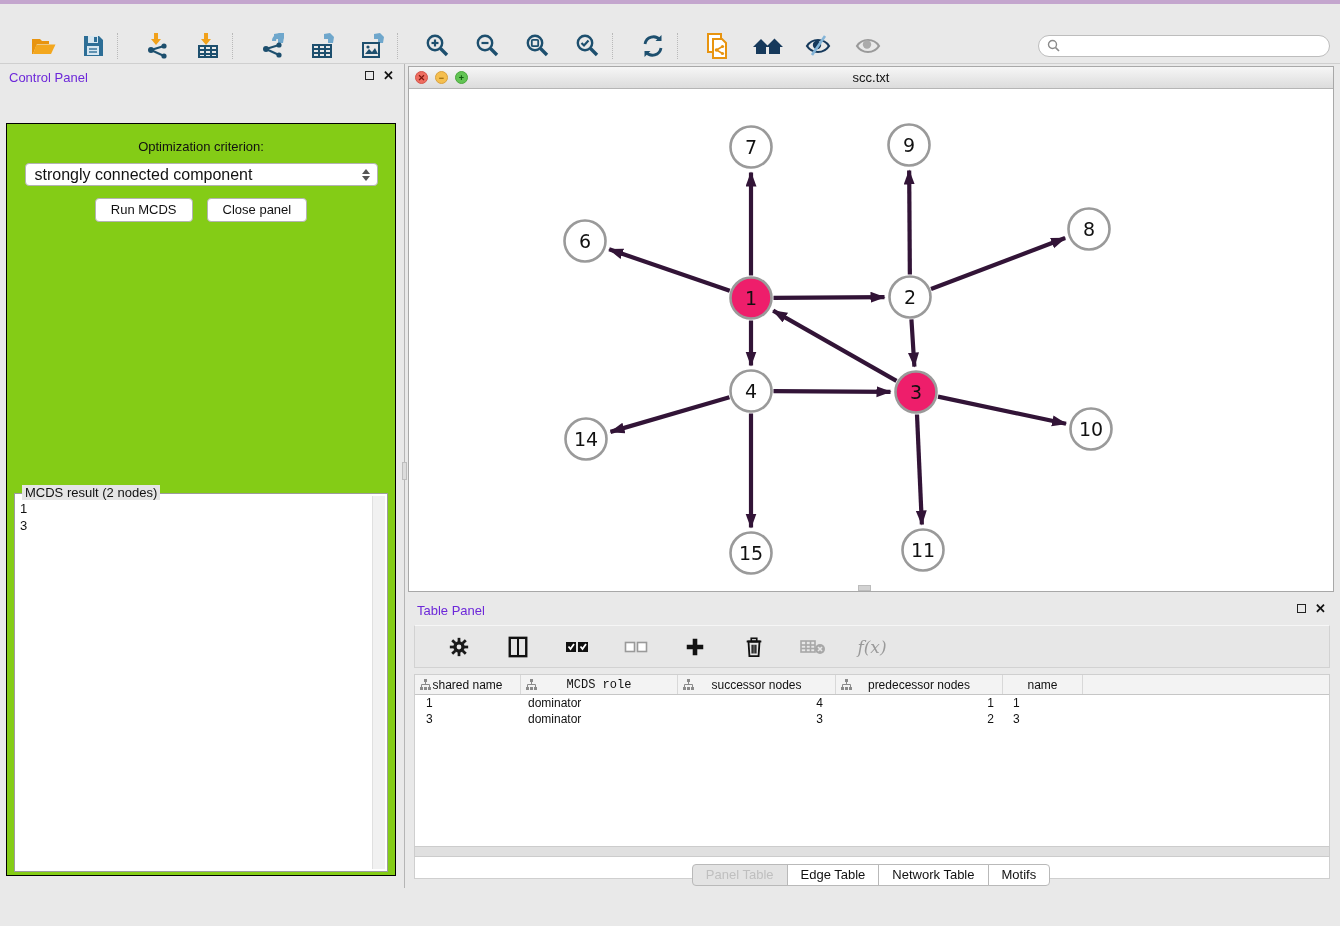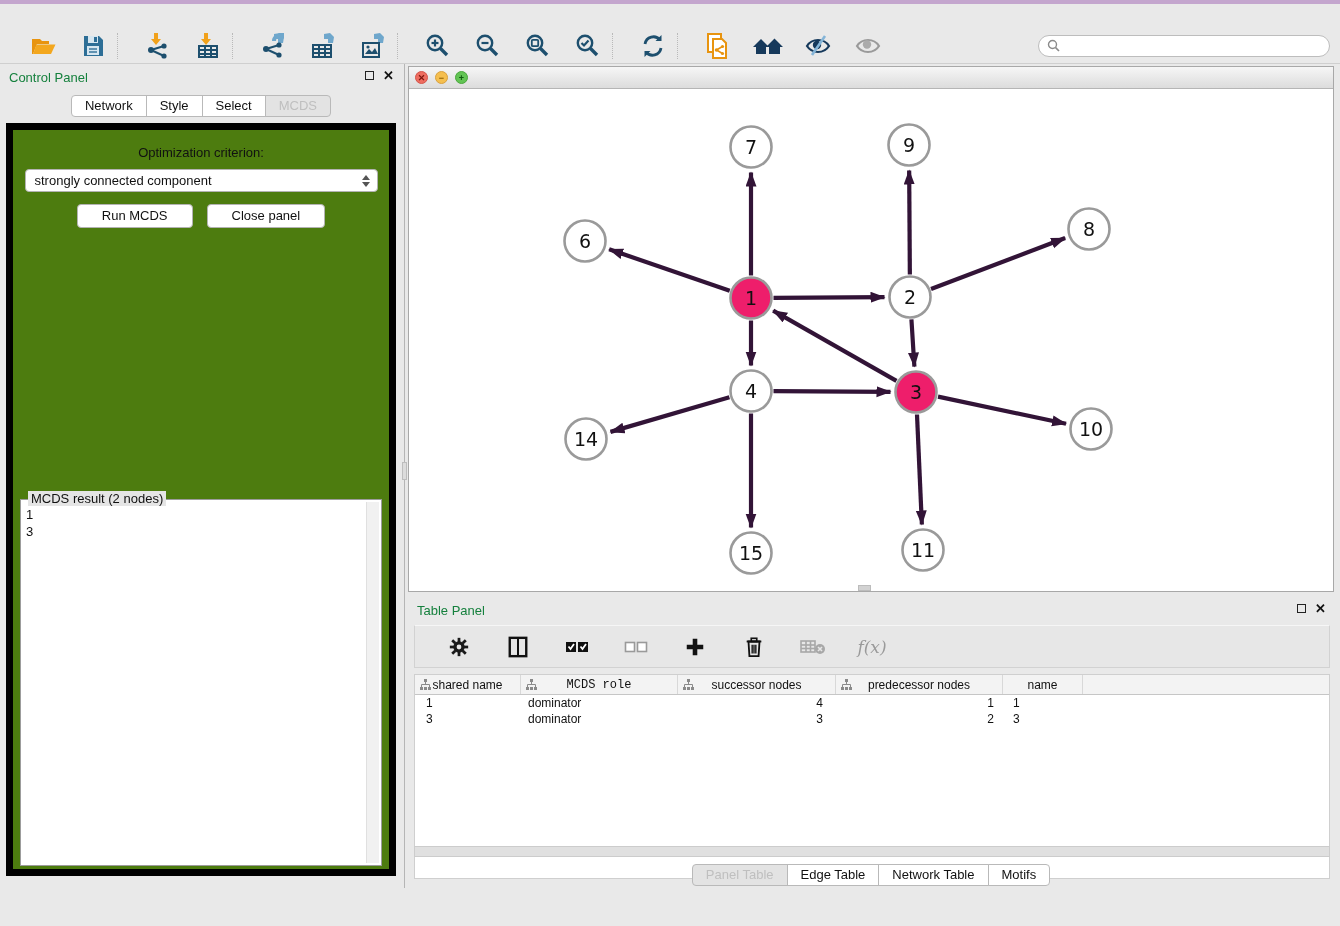--- a/index.html
+++ b/index.html
@@ -18,40 +18,40 @@
   .toolbar { position:absolute; left:0; top:28px; width:1340px; height:36px; background:#e9e9e9; border-bottom:1px solid #cfcfcf; display:flex; align-items:center; padding:0 10px; }
   .tbtn { width:34px; height:30px; display:flex; align-items:center; justify-content:center; flex:0 0 auto;margin-left:16px; }
   .tbtn svg { display:block; }
   .tsep { width:1px; height:26px; border-left:1px dotted #b9b9b9; margin:0 7px; flex:0 0 auto; }
   .search-wrap { margin-left:auto; width:292px; height:22px; background:#fff; border:1px solid #bdbdbd; border-radius:11px; display:flex; align-items:center; padding:0 8px; }
   .search-wrap input { border:none; outline:none; flex:1; font-size:12px; background:transparent; margin-left:5px; }
 
   
   .control-panel { position:absolute; left:0; top:64px; width:402px; height:815px; background:#e9e9e9; }
   .panel-header { position:relative; height:26px; }
-  .panel-title { position:absolute; left:9px; top:6px; font-size:13px; color:#15803d; }
+  .panel-title { position:absolute; left:9px; top:6px; font-size:13px; color:#6d28d9; }
   .panel-btns { position:absolute; right:8px; top:6px; display:flex; gap:9px; align-items:center; }
   .float-btn { width:9px; height:9px; border:1.6px solid #222; display:inline-block; }
   .close-btn { font-size:13px; font-weight:bold; color:#111; line-height:11px; }
 
   .cp-tabs { position:absolute; left:0; right:0; top:31px; display:flex; justify-content:center; }
   .tab { background:#fff; border:1px solid #b9b9b9; padding:2px 13px 3px; font-size:13px; color:#111; margin-left:-1px; position:relative; }
   .tab:first-child { border-radius:4px 0 0 4px; margin-left:0; }
   .tab:last-child { border-radius:0 4px 4px 0; }
   .tab.disabled-selected { background:#e3e3e3; color:#bfbfbf; }
 
-  .cp-content { position:absolute; left:6px; right:6px; top:59px; bottom:3px; background:#4d7c0f; border:7px solid #000000; }
+  .cp-content { position:absolute; left:6px; right:6px; top:59px; bottom:3px; background:#84cc16; border:1px solid #000000; }
   .opt-label { text-align:center; margin-top:15px; font-size:13px; color:#111; }
-  .select-box { position:relative; width:353px; height:23px; margin:9px auto 0; background:#fff; border:1px solid #b3b3b3; border-radius:4px; font-size:13px; color:#111; display:flex; align-items:center; padding:0 24px 0 9px; }
+  .select-box { position:relative; width:353px; height:23px; margin:9px auto 0; background:#fff; border:1px solid #b3b3b3; border-radius:4px; font-size:16px; color:#111; display:flex; align-items:center; padding:0 24px 0 9px; }
   .stepper { position:absolute; right:4px; top:3px; width:14px; height:16px; display:flex; flex-direction:column; align-items:center; justify-content:center; gap:2px; }
   .stepper i { width:0; height:0; border-left:4px solid transparent; border-right:4px solid transparent; }
   .stepper .up { border-bottom:5px solid #555; }
   .stepper .dn { border-top:5px solid #555; }
   .btn-row { display:flex; justify-content:center; gap:14px; margin-top:12px; }
-  .push-btn { background:#fff; border:1px solid #b3b3b3; border-radius:4px; font-size:13px; color:#111; padding:3px 24px 4px; font-family:"Liberation Sans",sans-serif; }
+  .push-btn { background:#fff; border:1px solid #b3b3b3; border-radius:4px; font-size:13px; color:#111; padding:3px 15px 4px; font-family:"Liberation Sans",sans-serif; }
 
   .result-box { position:absolute; left:7px; right:7px; top:369px; bottom:3px; border:1px solid #9c9c9c; background:#fff; }
   .result-legend { position:absolute; top:-9px; left:7px; background:#e5e5e5; padding:0 3px; font-size:13px; color:#111; }
   .result-text { position:absolute; inset:6px 16px 3px 5px; font-size:13px; color:#111; white-space:pre-line; line-height:17px; }
   .result-scroll { position:absolute; top:2px; bottom:2px; right:2px; width:13px; background:#f1f1f1; border-left:1px solid #e0e0e0; }
 
   
   .v-divider { position:absolute; left:402px; top:64px; width:5px; height:824px; }
   .v-divider .line { position:absolute; left:2px; top:0; bottom:0; width:1px; background:#b5b5b5; }
   .v-divider .grip { position:absolute; left:0; top:398px; width:5px; height:18px; background:#dcdcdc; border:1px solid #bdbdbd; }
@@ -248,26 +248,20 @@
   </div>
 
   <div class="control-panel">
     <div class="panel-header">
       <span class="panel-title">Control Panel</span>
       <span class="panel-btns">
         <span class="float-btn"></span>
         <span class="close-btn">✕</span>
       </span>
     </div>
-    <div class="cp-tabs" id="cp-tabs">
-        <div class="tab">Network</div>
-        <div class="tab">Style</div>
-        <div class="tab">Select</div>
-        <div class="tab disabled-selected">MCDS</div>
-      </div>
     <div class="cp-content">
       <div class="opt-label">Optimization criterion:</div>
       <div class="select-box">
         <span>strongly connected component</span>
         <span class="stepper">
             <i class="up"></i>
             <i class="dn"></i>
           </span>
       </div>
       <div class="btn-row">
@@ -288,20 +282,21 @@
       <div class="grip"></div>
   </div>
 
   <div class="network-window">
     <div class="nw-titlebar">
       <div class="nw-traffic">
         <span class="nwl red">✕</span>
         <span class="nwl yellow">−</span>
         <span class="nwl green">+</span>
       </div>
+      <div class="nw-title">scc.txt</div>
     </div>
     <div class="nw-canvas">
       <svg id="graph-svg" width="924" height="503">
           <defs>
             <marker id="arrow" markerUnits="userSpaceOnUse" markerWidth="16" markerHeight="12" refX="14" refY="5.5" orient="auto">
               <path d="M0,0 L15,5.5 L0,11 Z" fill="#321437"></path>
             </marker>
           </defs>
           <line x1="342" y1="186.5" x2="342" y2="83.5" stroke="#321437" stroke-width="4.2" marker-end="url(#arrow)"></line>
           <line x1="320.719589582107" y1="201.69287112156687" x2="200.11779847361205" y2="160.2814127288909" stroke="#321437" stroke-width="4.2" marker-end="url(#arrow)"></line>

